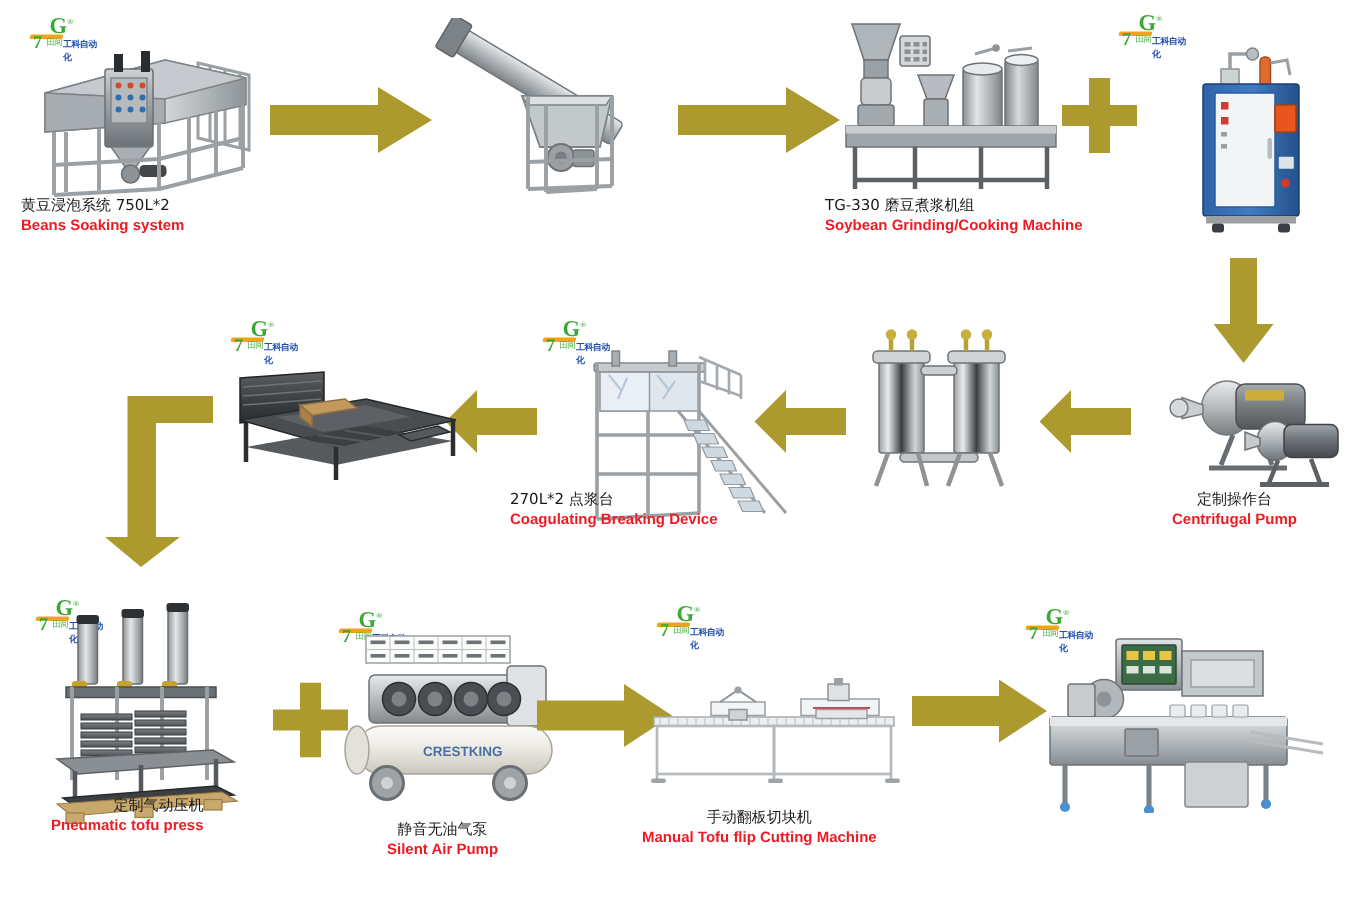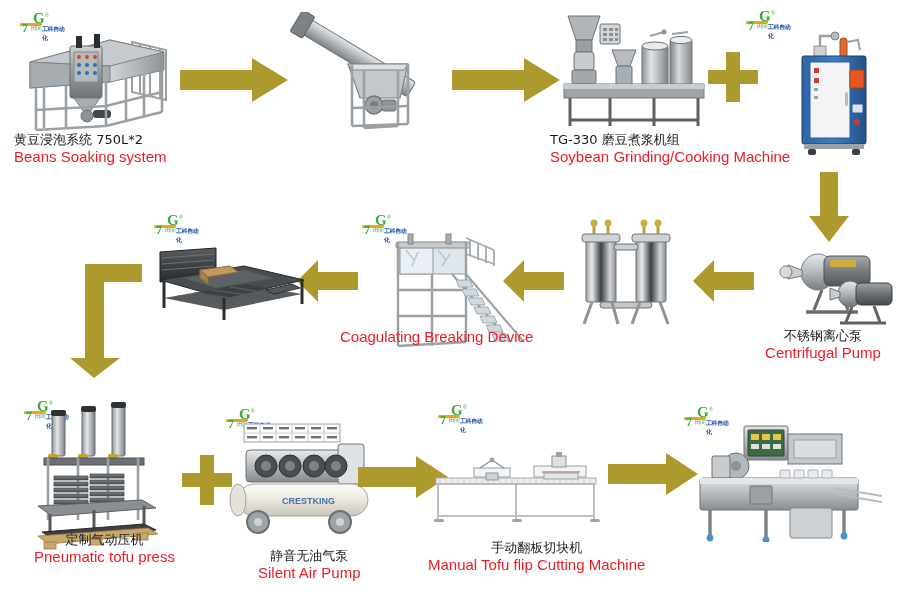--- a/index.html
+++ b/index.html
@@ -11,22 +11,22 @@
     position:relative;
   }
   .stage{position:absolute;left:0;top:0;width:900px;height:600px;}
 
   
   .node{position:absolute;}
   .node .caption{
     position:absolute;left:0;top:0;width:100%;
     text-align:center;line-height:1.25;
   }
-  .cn{font-size:13px;color:#1a1a1a;white-space:nowrap;font-family:"DejaVu Sans",sans-serif;}
-  .en{font-size:15px;color:#ee1b24;white-space:nowrap;font-weight:400;}
+  .cn{font-size:10px;color:#1a1a1a;white-space:nowrap;font-family:"DejaVu Sans",sans-serif;}
+  .en{font-size:10px;color:#ee1b24;white-space:nowrap;font-weight:700;}
   .cap-left .cn,.cap-left .en{text-align:left;}
   .cap-left{text-align:left;}
 
   
   .logo{position:absolute;width:46px;height:22px;}
   .logo .g{
     position:absolute;left:13px;top:-1px;font-size:15px;line-height:15px;
     color:#3aa935;font-family:"Liberation Serif",serif;font-weight:700;
   }
   .logo .reg{position:absolute;left:25px;top:0px;font-size:5px;color:#3aa935;}
@@ -317,21 +317,21 @@
         <g>
           <ellipse cx="88" cy="62" rx="12" ry="13" fill="url(#pmp)" stroke="#6a6f73"></ellipse>
           <rect x="94" y="51" width="36" height="22" rx="5" fill="url(#mtr)" stroke="#3d4145"></rect>
           <path d="M78 60 L68 56 L68 68 L78 65 Z" fill="#c6cacd" stroke="#6a6f73"></path>
           <path d="M90 75 L84 90 M112 74 L118 90" stroke="#5c6165" stroke-width="3" fill="none"></path>
           <path d="M78 91 L124 91" stroke="#5c6165" stroke-width="3.2" fill="none"></path>
         </g>
       </svg>
     </div>
     <div class="caption" style="top:96px;">
-      <div class="cn">不锈钢离心泵</div>
+      <div class="cn">定制操作台</div>
       <div class="en">Centrifugal Pump</div>
     </div>
   </div>
 
   <div class="arrow" style="left:692px;top:258px;">
     <svg width="62" height="46" viewBox="0 0 62 46">
       <path d="M62 14 L22 14 L22 2 L1 23 L22 44 L22 32 L62 32 Z" fill="#AD9A2E"></path>
     </svg>
   </div>
 
@@ -416,20 +416,21 @@
           <path d="M70 59 L84 59 L87 66 L73 66 Z"></path>
           <path d="M76 68 L90 68 L93 75 L79 75 Z"></path>
           <path d="M82 77 L96 77 L99 84 L85 84 Z"></path>
           <path d="M88 86 L102 86 L105 93 L91 93 Z"></path>
           <path d="M94 95 L108 95 L111 102 L97 102 Z"></path>
           <path d="M100 104 L114 104 L117 111 L103 111 Z"></path>
         </g>
       </svg>
     </div>
     <div class="caption cap-left" style="top:120px;left:0px;width:auto;">
+      <div class="cn">270L*2 点浆台</div>
       <div class="en">Coagulating Breaking Device</div>
     </div>
   </div>
 
   <div class="arrow" style="left:296px;top:258px;">
     <svg width="62" height="46" viewBox="0 0 62 46">
       <path d="M62 14 L22 14 L22 2 L1 23 L22 44 L22 32 L62 32 Z" fill="#AD9A2E"></path>
     </svg>
   </div>
 
@@ -548,21 +549,21 @@
         <path d="M10 132 L112 124 L124 130 L22 140 Z" fill="#3c4043" stroke="#26292c"></path>
 
         <g fill="#c8a86c" stroke="#9b7c44" stroke-width=".8">
           <path d="M6 136 L116 128 L126 134 L16 144 Z"></path>
           <rect x="12" y="142" width="12" height="7"></rect>
           <rect x="58" y="138" width="12" height="7"></rect>
           <rect x="104" y="133" width="12" height="7"></rect>
         </g>
       </svg>
     </div>
-    <div class="caption" style="top:136px;left:24px;width:auto;">
+    <div class="caption" style="top:136px;left:24px;width:auto;text-align:right;">
       <div class="cn">定制气动压机</div>
       <div class="en">Pneumatic tofu press</div>
     </div>
   </div>
 
   <div class="arrow" style="left:182px;top:455px;">
     <svg width="50" height="50" viewBox="0 0 50 50">
       <path d="M18 0 L32 0 L32 18 L50 18 L50 32 L32 32 L32 50 L18 50 L18 32 L0 32 L0 18 L18 18 Z" fill="#AD9A2E"></path>
     </svg>
   </div>

